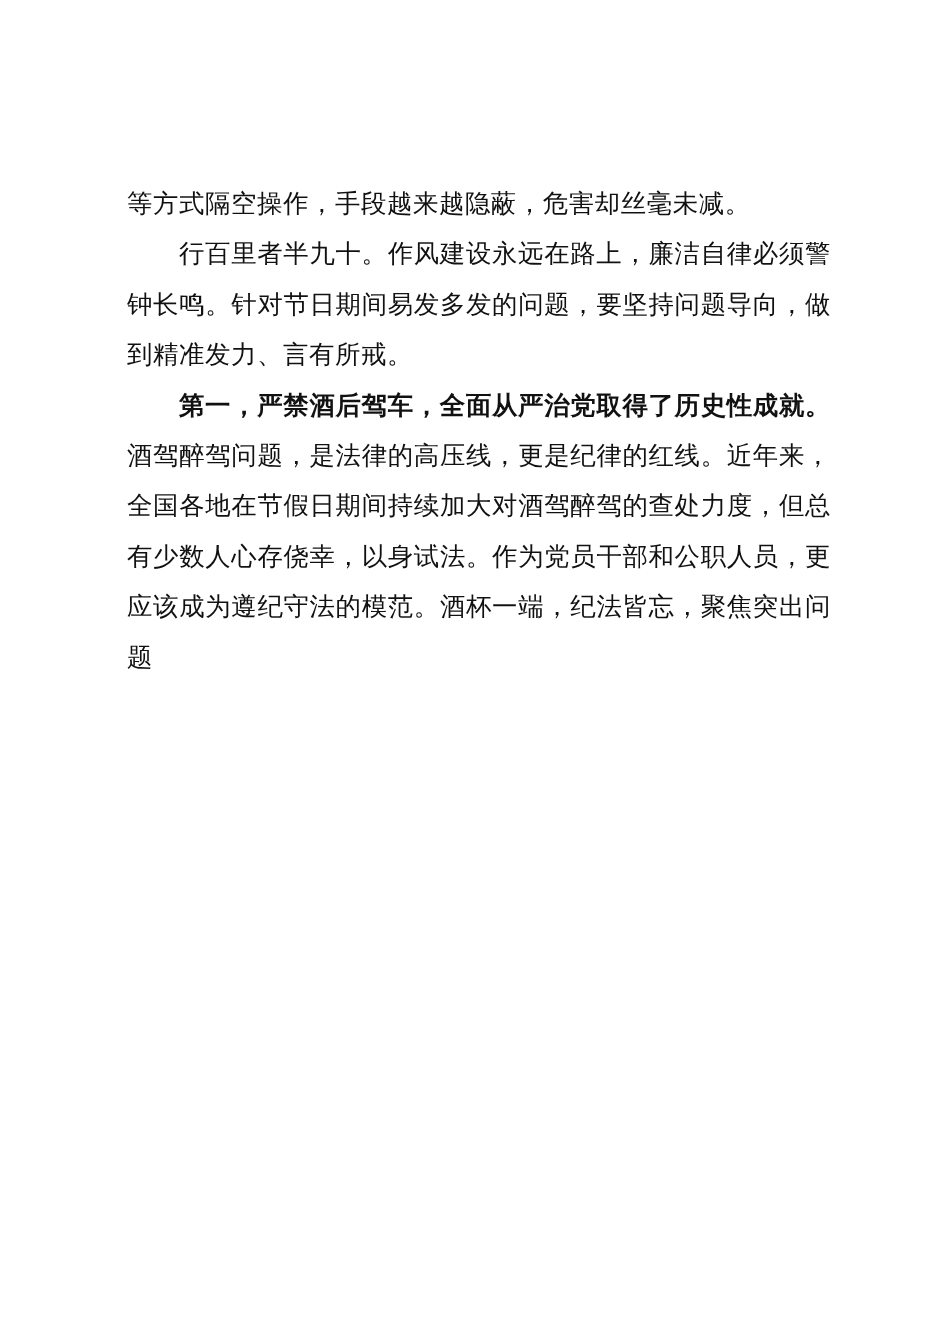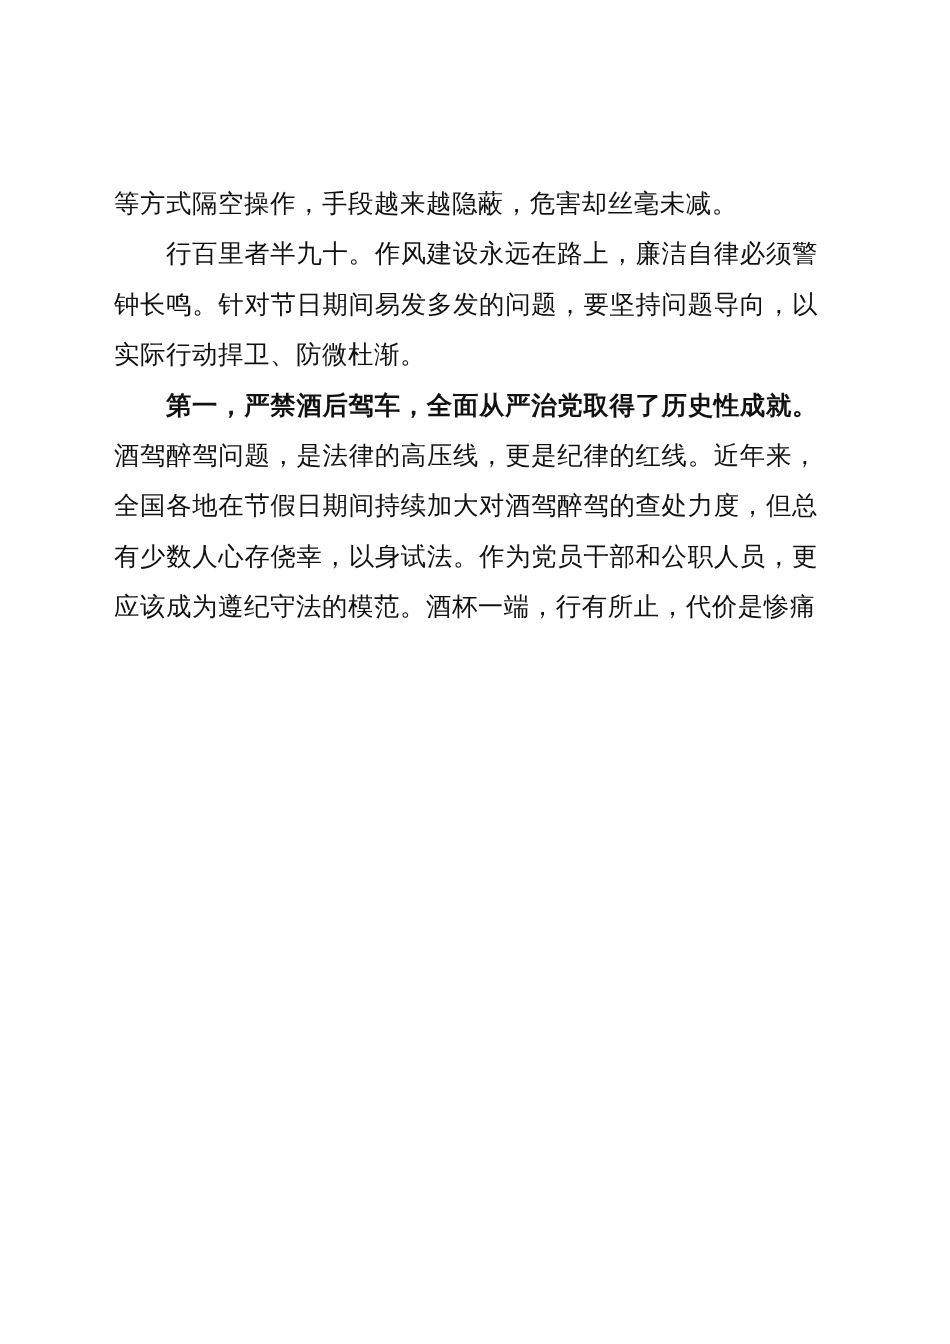--- a/index.html
+++ b/index.html
@@ -1,32 +1,32 @@
 <!DOCTYPE html>
 <html><head>
 <meta charset="utf-8">
 <style>
   html, body { margin: 0; padding: 0; background: #ffffff; }
   body { width: 950px; height: 1344px; position: relative; overflow: hidden; }
   .page {
     position: absolute;
-    left: 114px;
+    left: 127px;
     top: 178px;
     width: 704px;
     font-family: "DejaVu Sans", "Liberation Sans", sans-serif;
     font-size: 25.4px;
     line-height: 50.4px;
     color: #111111;
     letter-spacing: 0.6px;
   }
   .para { margin: 0; text-align: justify; text-align-last: left; }
   .indent { text-indent: 52px; }
   .heading { margin: 0; text-indent: 52px; }
   .bold { font-weight: bold; }
 </style>
 </head>
 <body>
 
 <div class="page">
   <p class="para">等方式隔空操作，手段越来越隐蔽，危害却丝毫未减。</p>
-  <p class="para indent">行百里者半九十。作风建设永远在路上，廉洁自律必须警钟长鸣。针对节日期间易发多发的问题，要坚持问题导向，以实际行动捍卫、防微杜渐。</p>
-  <p class="para indent"><span class="bold">第一，严禁酒后驾车，全面从严治党取得了历史性成就。</span><span>酒驾醉驾问题，是法律的高压线，更是纪律的红线。近年来，全国各地在节假日期间持续加大对酒驾醉驾的查处力度，但总有少数人心存侥幸，以身试法。作为党员干部和公职人员，更应该成为遵纪守法的模范。酒杯一端，行有所止，代价是惨痛</span></p>
+  <p class="para indent">行百里者半九十。作风建设永远在路上，廉洁自律必须警钟长鸣。针对节日期间易发多发的问题，要坚持问题导向，做到精准发力、言有所戒。</p>
+  <p class="para indent"><span class="bold">第一，严禁酒后驾车，全面从严治党取得了历史性成就。</span><span>酒驾醉驾问题，是法律的高压线，更是纪律的红线。近年来，全国各地在节假日期间持续加大对酒驾醉驾的查处力度，但总有少数人心存侥幸，以身试法。作为党员干部和公职人员，更应该成为遵纪守法的模范。酒杯一端，纪法皆忘，聚焦突出问题</span></p>
 </div>
 
 </body></html>

